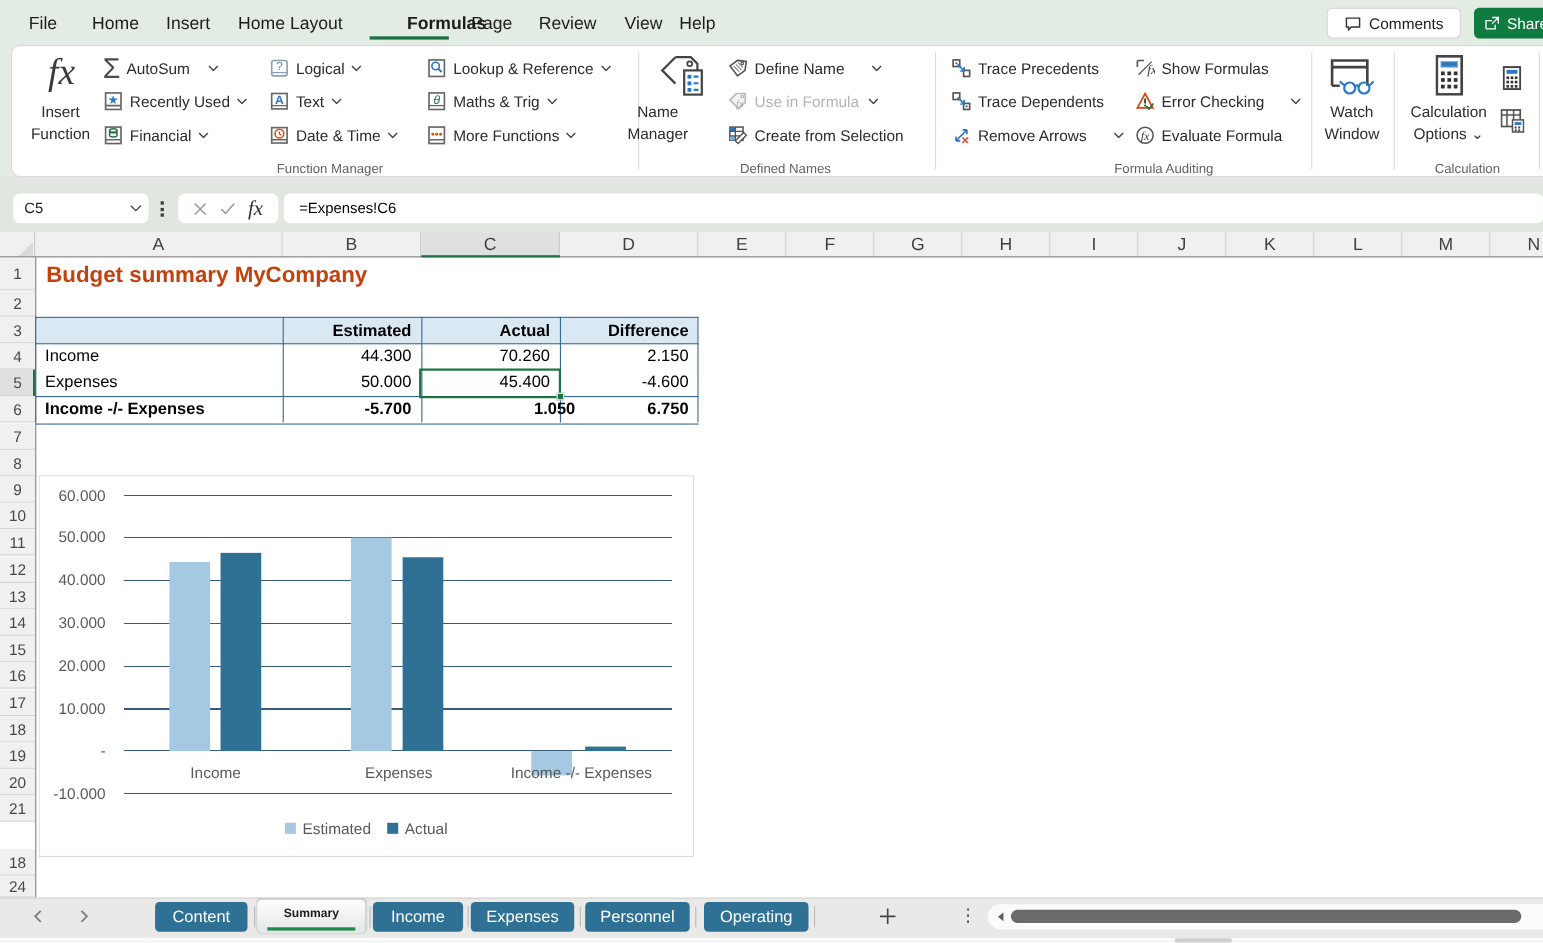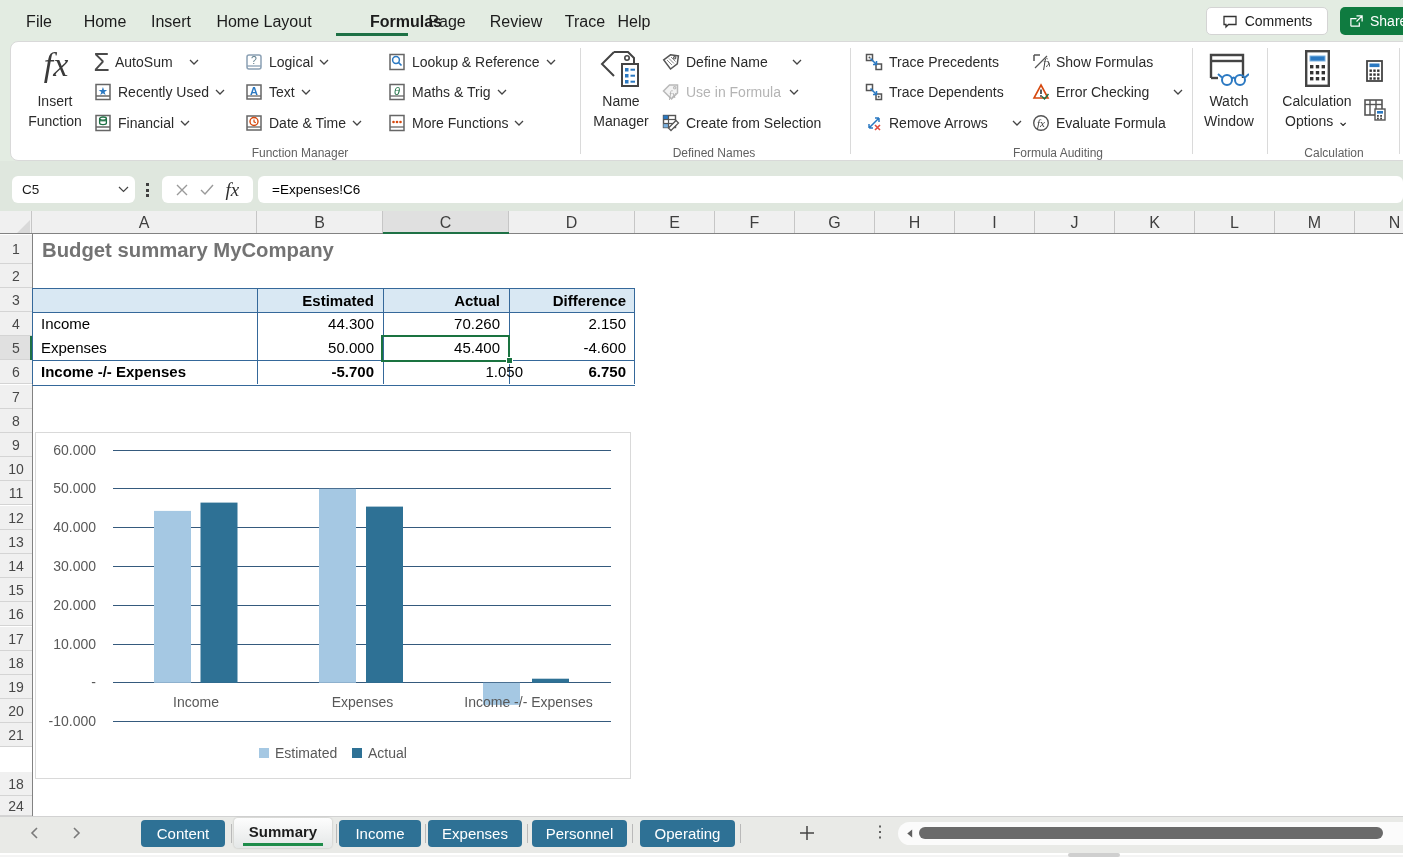--- a/index.html
+++ b/index.html
@@ -17,21 +17,21 @@
 .tsep{position:absolute;top:824px;height:19px;width:1px;background:#b9b9b9}
 </style></head><body>
 <div class="a" style="left:0;top:0;width:1403px;height:162px;background:#e3ece2"></div>
 <div class="mi" style="left:-31px;width:140px;">File</div>
 <div class="mi" style="left:35px;width:140px;">Home</div>
 <div class="mi" style="left:101px;width:140px;">Insert</div>
 <div class="mi" style="left:194px;width:140px;">Home Layout</div>
 <div class="mi" style="left:302px;width:140px;font-weight:bold;text-align:right;">Formulas</div>
 <div class="mi" style="left:377px;width:140px;">Page</div>
 <div class="mi" style="left:446px;width:140px;">Review</div>
-<div class="mi" style="left:515px;width:140px;">Trace</div>
+<div class="mi" style="left:515px;width:140px;">View</div>
 <div class="mi" style="left:564px;width:140px;">Help</div>
 <div class="a" style="left:336px;top:33px;width:72px;height:3px;background:#1e7145"></div>
 <div class="a" style="left:1206px;top:7px;width:122px;height:28px;background:#fff;border:1px solid #d4d4d4;border-radius:5px;display:flex;align-items:center;justify-content:center;font-size:14px;color:#1c1c1c"><svg width="16" height="16" viewBox="0 0 16 16" style="margin-right:7px">
       <path d="M2 3.5 h12 v8 h-7.5 l-2.5 2.5 v-2.5 h-2 z" fill="none" stroke="#333" stroke-width="1.3"></path>
     </svg>Comments</div>
 <div class="a" style="left:1340px;top:7px;width:75px;height:28px;background:#0f7b40;border-radius:5px;display:flex;align-items:center;font-size:14px;color:#fff;padding-left:9px"><svg width="15" height="15" viewBox="0 0 16 16" style="margin-right:6px">
       <path d="M2 13 v-8 h6 M11 9 v4 h-9 M8 2 h6 v6 M14 2 L8 8" fill="none" stroke="#fff" stroke-width="1.3"></path>
     </svg>Share</div>
 <div class="a" style="left:10px;top:41px;width:1400px;height:120px;background:#fff;border:1px solid #d9d9d9;border-radius:8px 0 0 8px"></div>
 <div class="sep" style="left:580px;top:48px;height:106px"></div>
@@ -40,21 +40,21 @@
 <div class="sep" style="left:1267px;top:48px;height:106px"></div>
 <div class="sep" style="left:1399px;top:48px;height:106px"></div>
 <div class="gl" style="left:300px;top:146px">Function Manager</div>
 <div class="gl" style="left:714px;top:146px">Defined Names</div>
 <div class="gl" style="left:1058px;top:146px">Formula Auditing</div>
 <div class="gl" style="left:1334px;top:146px">Calculation</div>
 <div class="big" style="left:18px;top:91px;width:74px">Insert<br>Function</div>
 <svg class="a" style="left:38px;top:46px" width="36" height="38" viewBox="0 0 36 38">
     <text x="18" y="30" font-family="Liberation Serif,serif" font-style="italic" font-size="34" fill="#3a3a3a" text-anchor="middle">fx</text>
   </svg>
-<div class="big" style="left:583px;top:91px;width:76px">Name<br>Manager</div>
+<div class="big" style="left:560px;top:91px;width:76px">Name<br>Manager</div>
 <svg class="a" style="left:600px;top:50px" width="42" height="40" viewBox="0 0 42 40">
     <path d="M14 2 h14 l6 6 v10 l-3 3" fill="none" stroke="#444" stroke-width="2"></path>
     <path d="M14 2 L2 14 l12 12" fill="none" stroke="#444" stroke-width="2"></path>
     <circle cx="27" cy="8" r="2.2" fill="none" stroke="#444" stroke-width="1.6"></circle>
     <rect x="22" y="14" width="16" height="22" fill="#fff" stroke="#444" stroke-width="2"></rect>
     <rect x="25" y="18" width="3.5" height="3.5" fill="#2b79c2"></rect>
     <line x1="30.5" y1="19.7" x2="35" y2="19.7" stroke="#2b79c2" stroke-width="2"></line>
     <rect x="25" y="24" width="3.5" height="3.5" fill="#2b79c2"></rect>
     <line x1="30.5" y1="25.7" x2="35" y2="25.7" stroke="#2b79c2" stroke-width="2"></line>
     <rect x="25" y="30" width="3.5" height="3.5" fill="#2b79c2"></rect>
@@ -394,21 +394,21 @@
 <div class="rowhdr" style="top:626.5px;height:24.200000000000045px;line-height:24.200000000000045px;background:#f0f0f0;">17</div>
 <div class="rowhdr" style="top:650.7px;height:24.199999999999932px;line-height:24.199999999999932px;background:#f0f0f0;">18</div>
 <div class="rowhdr" style="top:674.9px;height:24.200000000000045px;line-height:24.200000000000045px;background:#f0f0f0;">19</div>
 <div class="rowhdr" style="top:699.1px;height:24.199999999999932px;line-height:24.199999999999932px;background:#f0f0f0;">20</div>
 <div class="rowhdr" style="top:723.3px;height:24.200000000000045px;line-height:24.200000000000045px;background:#f0f0f0;">21</div>
 <div class="rowhdr" style="top:747.5px;height:24.200000000000045px;line-height:24.200000000000045px;background:#f0f0f0;margin-left:48px;">22</div>
 <div class="rowhdr" style="top:771.7px;height:24.199999999999932px;line-height:24.199999999999932px;background:#f0f0f0;">18</div>
 <div class="rowhdr" style="top:795.9px;height:20.100000000000023px;line-height:20.100000000000023px;background:#f0f0f0;">24</div>
 <div class="a" style="left:32px;top:234px;width:1px;height:582px;background:#828282"></div>
 <div class="a" style="left:30px;top:336.1px;width:2px;height:24.19999999999999px;background:#1e7145"></div>
-<div class="cell" style="left:42px;top:238px;font-size:20.3px;font-weight:bold;color:#737373">Budget summary MyCompany</div>
+<div class="cell" style="left:42px;top:238px;font-size:20.3px;font-weight:bold;color:#c2410c">Budget summary MyCompany</div>
 <div class="a" style="left:33px;top:288.7px;width:601px;height:23.19999999999999px;background:#d9e8f3"></div>
 <div class="a" style="left:33px;top:311.9px;width:601px;height:72.60000000000002px;background:#fff"></div>
 <div class="a" style="left:32px;top:287.7px;width:603px;height:1px;background:#35689a"></div>
 <div class="a" style="left:32px;top:311.9px;width:603px;height:1px;background:#35689a"></div>
 <div class="a" style="left:32px;top:360.3px;width:603px;height:1px;background:#35689a"></div>
 <div class="a" style="left:32px;top:384.5px;width:603px;height:1px;background:#35689a"></div>
 <div class="a" style="left:32px;top:287.7px;width:1px;height:96.80000000000001px;background:#35689a"></div>
 <div class="a" style="left:257px;top:287.7px;width:1px;height:96.80000000000001px;background:#35689a"></div>
 <div class="a" style="left:383px;top:287.7px;width:1px;height:96.80000000000001px;background:#35689a"></div>
 <div class="a" style="left:509px;top:287.7px;width:1px;height:96.80000000000001px;background:#35689a"></div>
@@ -419,21 +419,21 @@
 <div class="cell " style="left:41px;top:311.9px;width:216px;height:24.200000000000045px;line-height:24.200000000000045px;">Income</div>
 <div class="cell num" style="left:257px;top:311.9px;width:125px;height:24.200000000000045px;line-height:24.200000000000045px;">44.300</div>
 <div class="cell num" style="left:383px;top:311.9px;width:125px;height:24.200000000000045px;line-height:24.200000000000045px;">70.260</div>
 <div class="cell num" style="left:509px;top:311.9px;width:125px;height:24.200000000000045px;line-height:24.200000000000045px;">2.150</div>
 <div class="cell " style="left:41px;top:336.1px;width:216px;height:24.19999999999999px;line-height:24.19999999999999px;">Expenses</div>
 <div class="cell num" style="left:257px;top:336.1px;width:125px;height:24.19999999999999px;line-height:24.19999999999999px;">50.000</div>
 <div class="cell num" style="left:383px;top:336.1px;width:125px;height:24.19999999999999px;line-height:24.19999999999999px;">45.400</div>
 <div class="cell num" style="left:509px;top:336.1px;width:125px;height:24.19999999999999px;line-height:24.19999999999999px;">-4.600</div>
 <div class="cell " style="left:41px;top:360.3px;width:216px;height:24.19999999999999px;line-height:24.19999999999999px;font-weight:bold;">Income -/- Expenses</div>
 <div class="cell num" style="left:257px;top:360.3px;width:125px;height:24.19999999999999px;line-height:24.19999999999999px;font-weight:bold;">-5.700</div>
-<div class="cell num" style="left:383px;top:360.3px;width:148px;height:24.19999999999999px;line-height:24.19999999999999px;font-weight:normal;">1.050</div>
+<div class="cell num" style="left:383px;top:360.3px;width:148px;height:24.19999999999999px;line-height:24.19999999999999px;font-weight:bold;">1.050</div>
 <div class="cell num" style="left:509px;top:360.3px;width:125px;height:24.19999999999999px;line-height:24.19999999999999px;font-weight:bold;">6.750</div>
 <div class="a" style="left:381px;top:334.6px;width:129px;height:27.19999999999999px;border:2px solid #1a7340"></div>
 <div class="a" style="left:506px;top:357.3px;width:7px;height:7px;background:#1a7340;border:1px solid #fff"></div>
 <svg class="a" style="left:35px;top:432px" width="596" height="347" viewBox="0 0 596 347">
     <rect x="0.5" y="0.5" width="595" height="346" fill="#fff" stroke="#d9d9d9"></rect>
     <line x1="78" y1="18.5" x2="576" y2="18.5" stroke="#355a7d" stroke-width="1" shape-rendering="crispEdges"></line>
     <text x="61" y="23.0" font-size="14" fill="#595959" text-anchor="end">60.000</text>
     <line x1="78" y1="56.5" x2="576" y2="56.5" stroke="#355a7d" stroke-width="1" shape-rendering="crispEdges"></line>
     <text x="61" y="61.0" font-size="14" fill="#595959" text-anchor="end">50.000</text>
     <line x1="78" y1="95.5" x2="576" y2="95.5" stroke="#355a7d" stroke-width="1" shape-rendering="crispEdges"></line>
@@ -468,21 +468,21 @@
     <path d="M9 2 L4 7 L9 12" fill="none" stroke="#7a7a7a" stroke-width="1.6"></path>
   </svg>
 <svg class="a" style="left:69px;top:826px" width="14" height="14" viewBox="0 0 14 14">
     <path d="M5 2 L10 7 L5 12" fill="none" stroke="#7a7a7a" stroke-width="1.6"></path>
   </svg>
 <div class="tab" style="left:141px;width:84px">Content</div>
 <div class="tab" style="left:339px;width:82px">Income</div>
 <div class="tab" style="left:428px;width:94px">Expenses</div>
 <div class="tab" style="left:532px;width:95px">Personnel</div>
 <div class="tab" style="left:640px;width:95px">Operating</div>
-<div class="a" style="left:234px;top:818px;width:98px;height:30px;background:linear-gradient(#fdfdfd,#e4e7e7);border-radius:4px;box-shadow:0 0 2px rgba(0,0,0,0.25);font-size:15px;font-weight:bold;color:#1c1c1c;text-align:center;line-height:27px">Summary</div>
+<div class="a" style="left:234px;top:818px;width:98px;height:30px;background:linear-gradient(#fdfdfd,#e4e7e7);border-radius:4px;box-shadow:0 0 2px rgba(0,0,0,0.25);font-size:11px;font-weight:bold;color:#1c1c1c;text-align:center;line-height:27px">Summary</div>
 <div class="a" style="left:243px;top:843px;width:80px;height:3px;background:#1e8c4a"></div>
 <div class="tsep" style="left:231px"></div>
 <div class="tsep" style="left:336px"></div>
 <div class="tsep" style="left:425px"></div>
 <div class="tsep" style="left:527px"></div>
 <div class="tsep" style="left:632px"></div>
 <div class="tsep" style="left:740px"></div>
 <svg class="a" style="left:799px;top:825px" width="16" height="16" viewBox="0 0 16 16">
     <path d="M8 1 V15 M1 8 H15" stroke="#444" stroke-width="1.5"></path>
   </svg>

